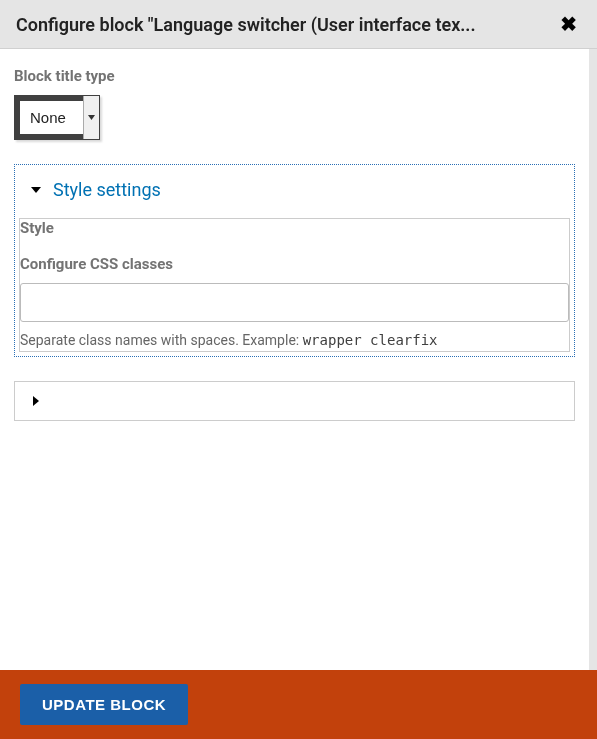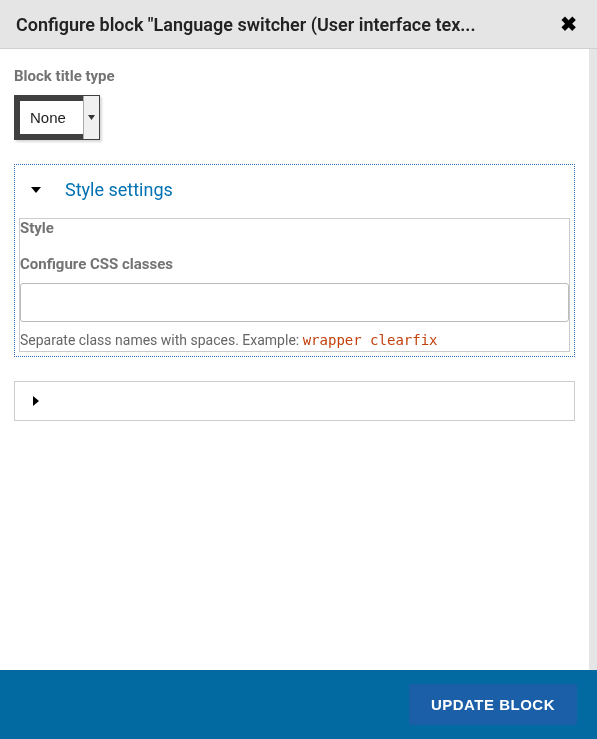--- a/index.html
+++ b/index.html
@@ -102,21 +102,21 @@
       background: #fff;
     }
     .fieldset.open {
       border: 1px dotted #2a6fb5;
     }
     .fieldset-legend {
       padding: 14px 16px;
       display: flex;
       align-items: center;
       cursor: pointer;
-      gap: 24px;
+      gap: 12px;
     }
     .fieldset-legend .arrow {
       display: inline-flex;
       width: 10px;
       height: 10px;
       align-items: center;
       justify-content: center;
     }
     .fieldset-legend .arrow svg {
       width: 10px;
@@ -143,31 +143,31 @@
       margin-bottom: 8px;
     }
     .help-text {
       font-size: 14px;
       color: #666;
       line-height: 1.5;
     }
     .help-text code {
       font-family: monospace;
       font-size: 14px;
-      color: #c2410c;
+      color: #404040;
       text-align: center;
     }
     .inner-group {
       margin-bottom: 18px;
     }
     .dialog-footer {
-      background: #0369a1;
+      background: #c2410c;
       padding: 14px 20px;
       display: flex;
-      justify-content: flex-end;
+      justify-content: flex-start;
     }
     .primary-btn {
       background: #1b5fa8;
       color: #fff;
       border: none;
       padding: 12px 22px;
       font-size: 15px;
       font-weight: 600;
       letter-spacing: 0.5px;
       cursor: pointer;

